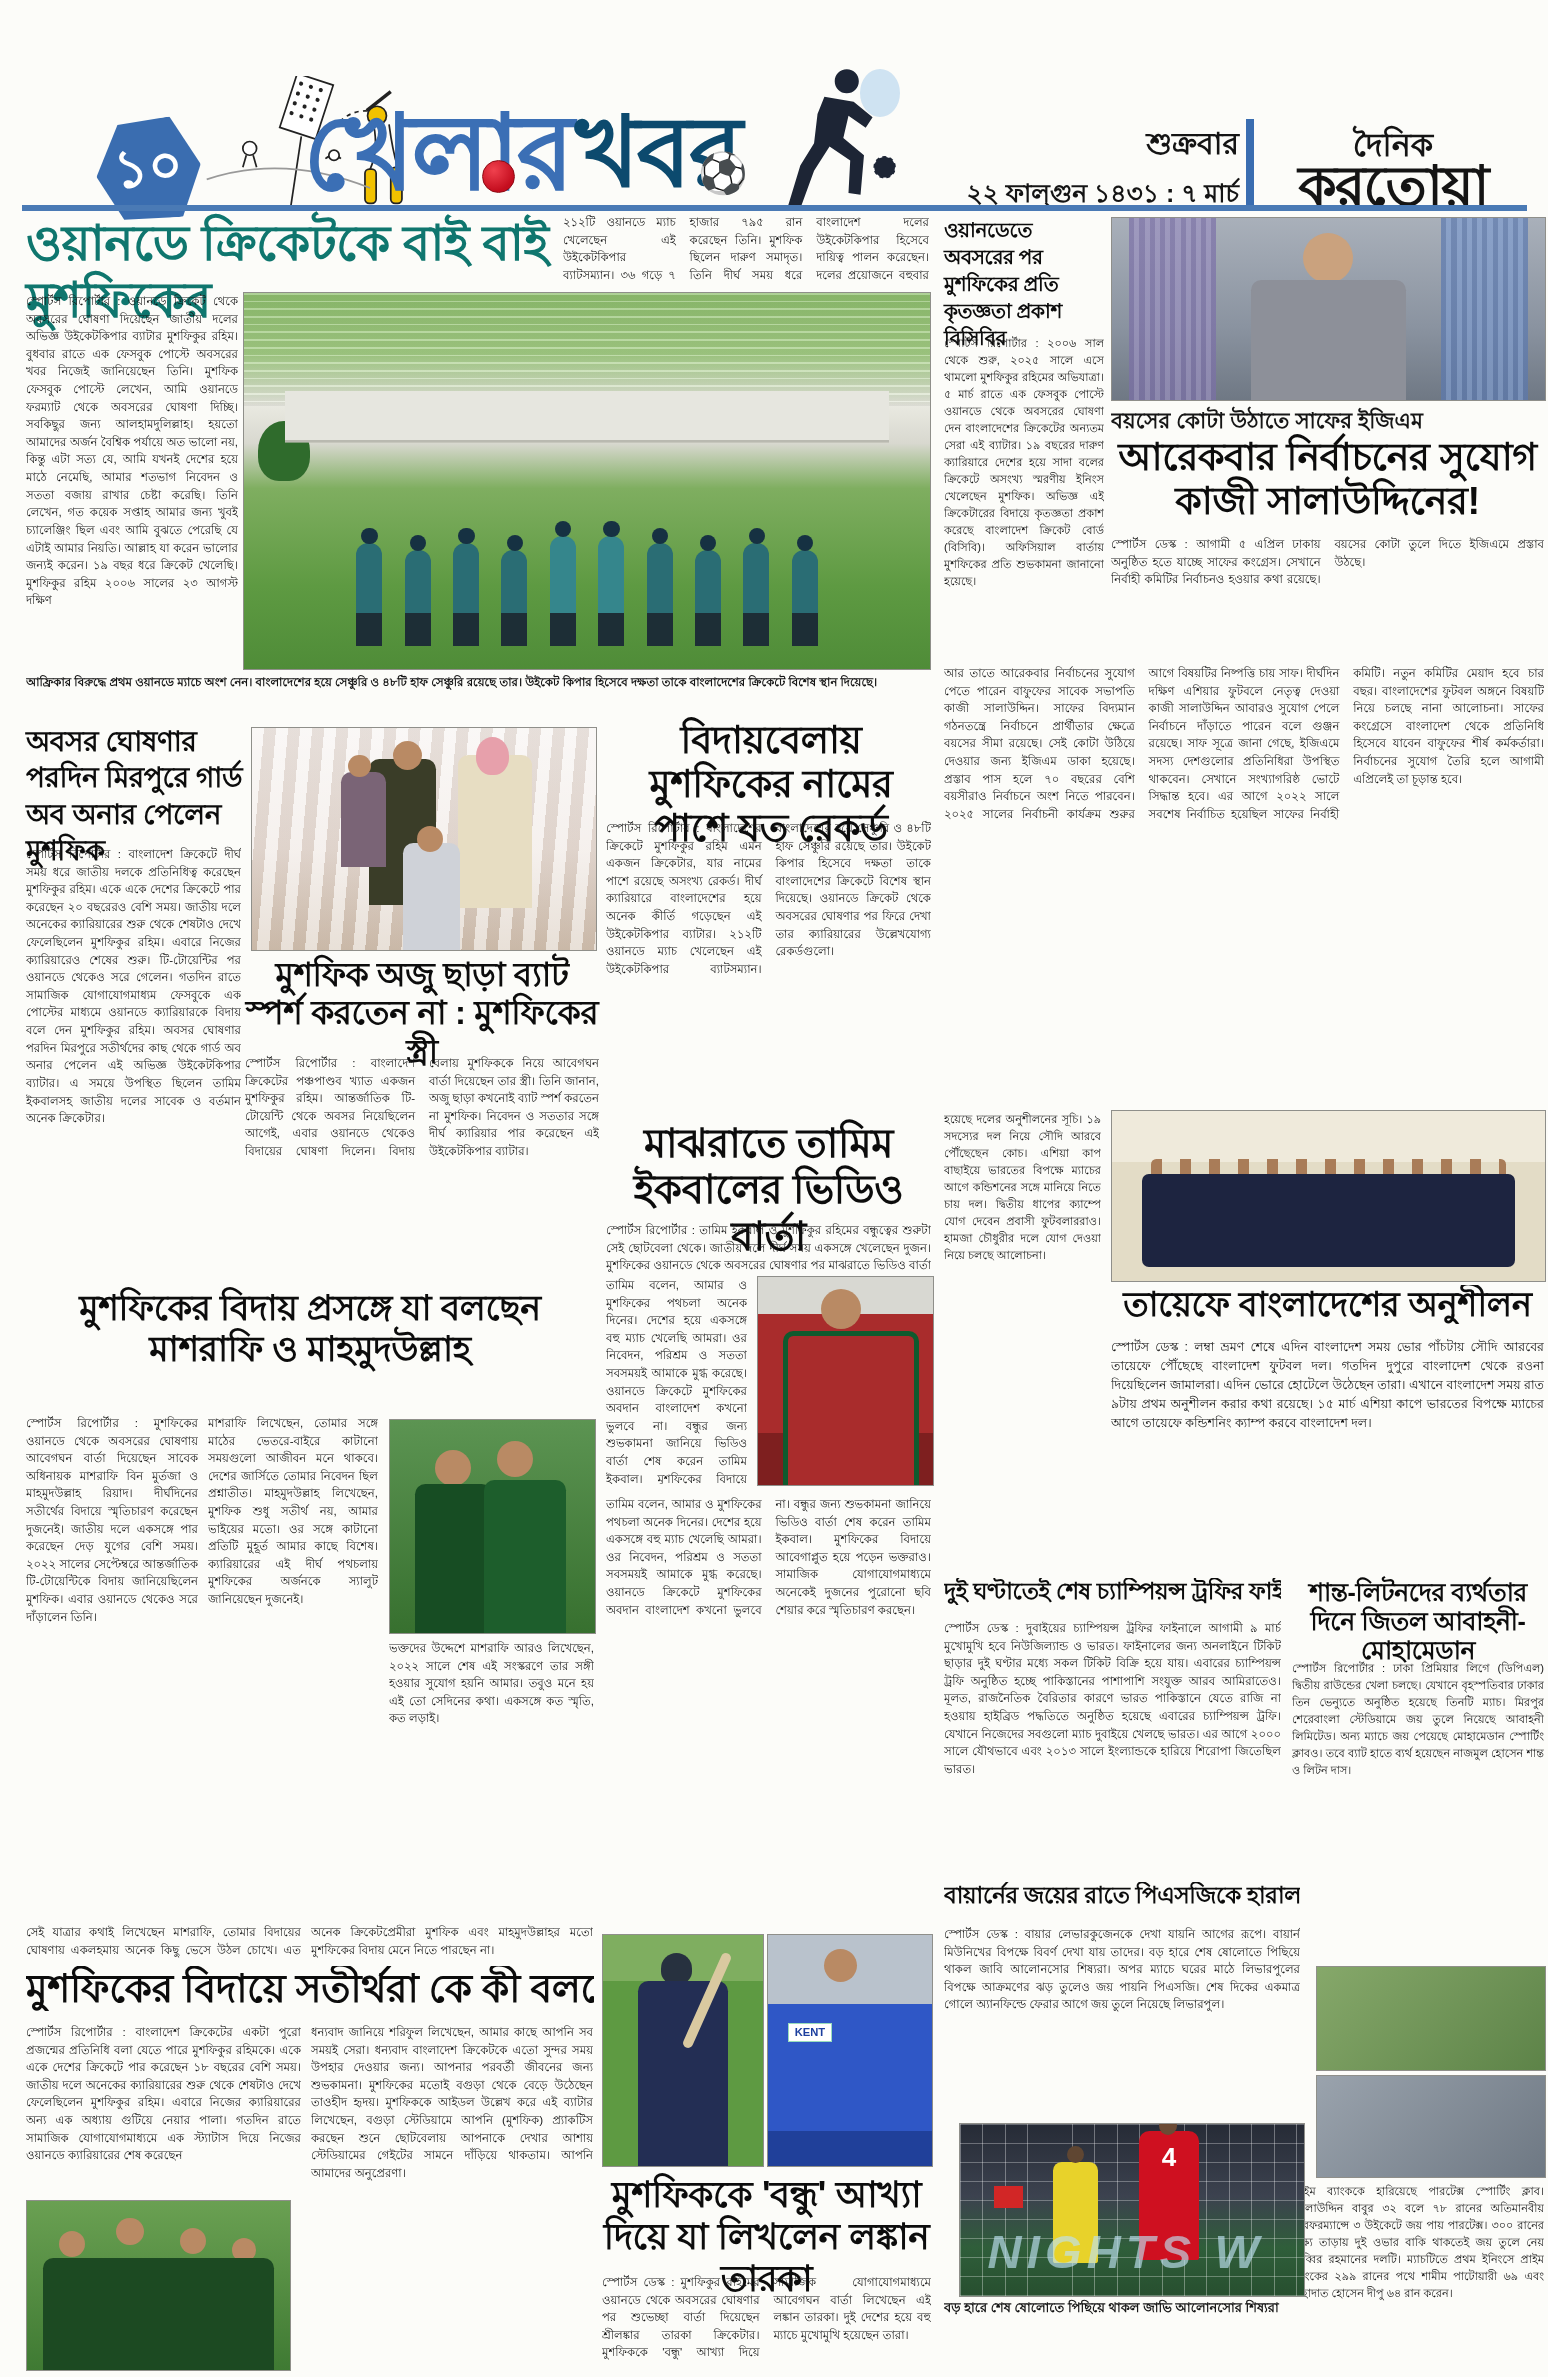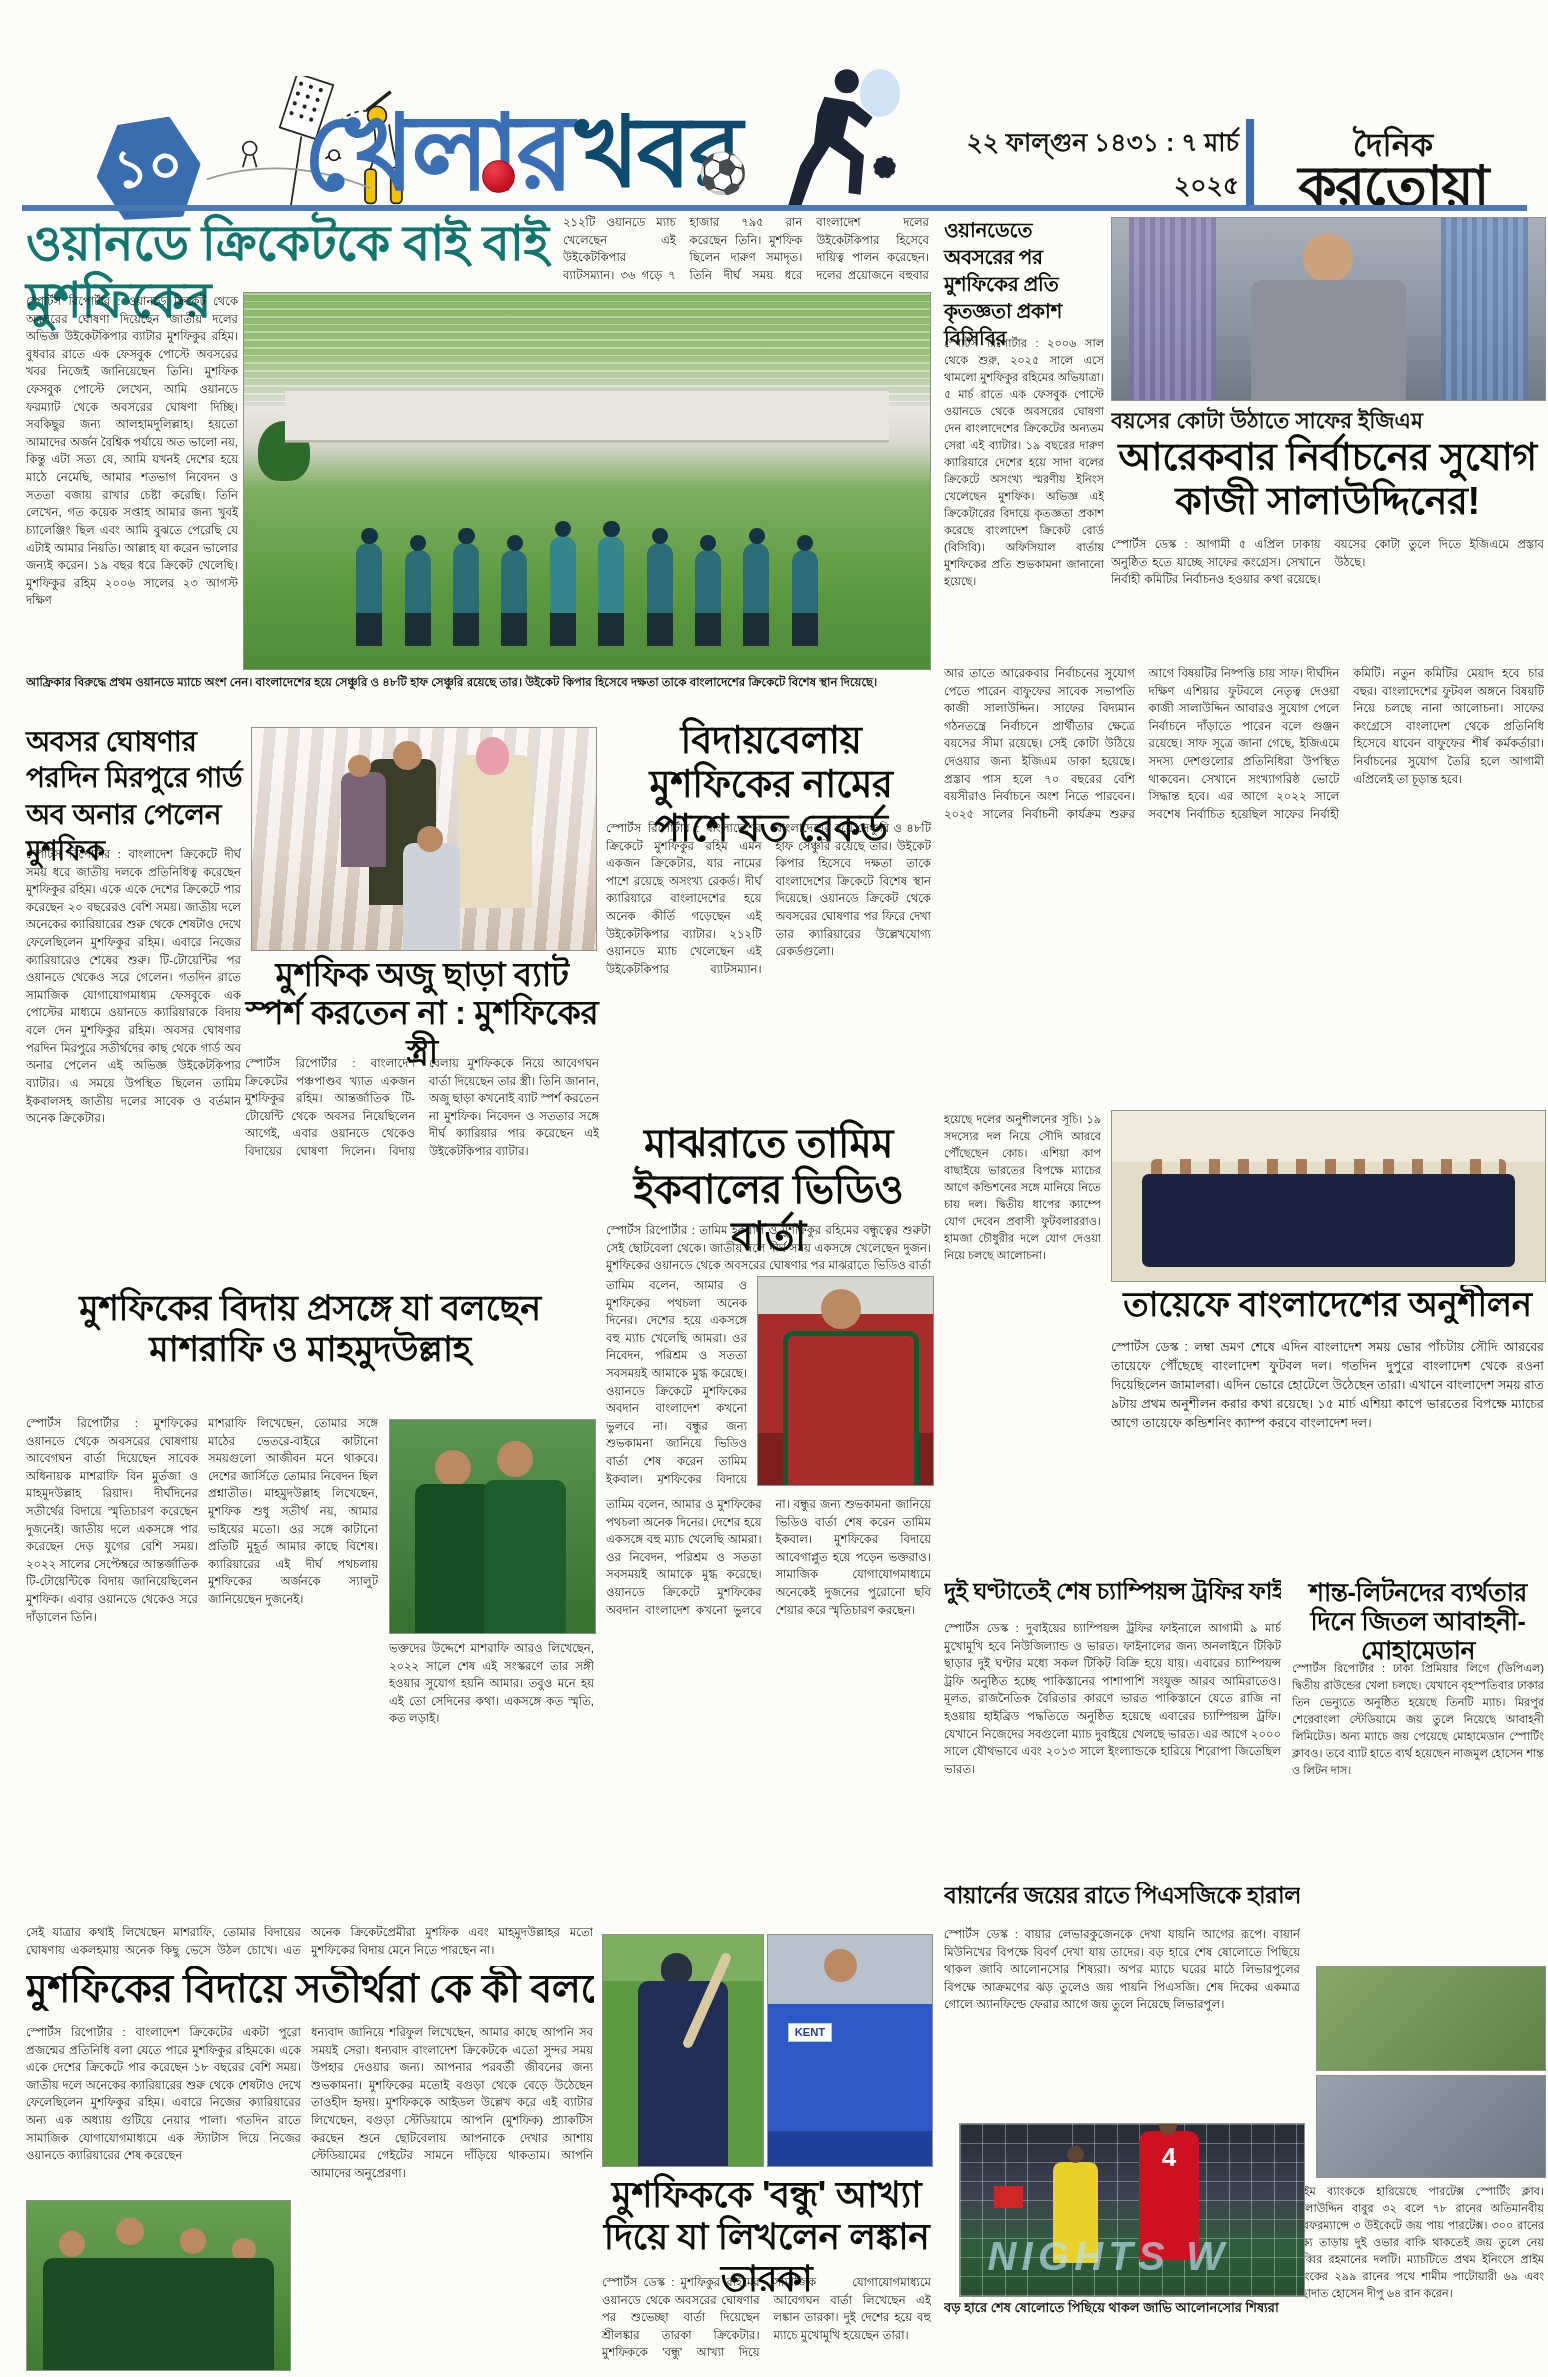--- a/index.html
+++ b/index.html
@@ -65,21 +65,21 @@
   .ph-lfc{background:linear-gradient(180deg,#262b36,#3c424f 42%,#2f5e3a 72%,#274f2f);}
   .net{position:absolute;inset:0;background:
       repeating-linear-gradient(90deg,rgba(255,255,255,.34) 0 0.9px,transparent 0.9px 22.4px),
       repeating-linear-gradient(0deg,rgba(255,255,255,.30) 0 0.9px,transparent 0.9px 19px);}
   .gk{position:absolute;left:27%;top:22%;width:46px;height:103px;background:#e7d javascript;} 
   .gk{background:#e8d22a;border-radius:8.6px 8.6px 2.6px 2.6px;}
   .gk::before{content:"";position:absolute;left:13.8px;top:-15.5px;width:17px;height:17px;border-radius:50%;background:#5f4632;}
   .red4{position:absolute;left:52%;top:4%;width:60px;height:129px;background:#cf1020;border-radius:10.3px 10.3px 2.6px 2.6px;
         color:#fff;font-size:26px;font-weight:900;text-align:center;line-height:52px;}
   .red4::before{content:"";position:absolute;left:20.6px;top:-13.8px;width:18px;height:18px;border-radius:50%;background:#6b4b35;}
-  .nights{position:absolute;left:8%;bottom:10%;font-size:40px;font-weight:900;font-style:italic;
+  .nights{position:absolute;left:8%;bottom:10%;font-size:47px;font-weight:900;font-style:italic;
           color:#bfe2f2;opacity:.65;letter-spacing:5.2px;}
   .redsq{position:absolute;left:10%;top:36%;width:29px;height:22.4px;background:#d22626;}
   .ph-generic1{background:linear-gradient(135deg,#86a86a,#5d8348);}
   .ph-generic2{background:linear-gradient(135deg,#9aa3ad,#6e7883);}
   
   .batsman{position:absolute;left:205px;top:76px;}
   .silh{position:absolute;left:764px;top:64px;}
   .blue-blob{position:absolute;border-radius:50%;background:#cfe3f2;}
 </style>
 </head>
@@ -130,20 +130,21 @@
   <div class="football">⚽</div>
 
   <div class="blue-blob" style="left:860px;top:69px;width:40px;height:48px;"></div>
   <svg class="silh" width="138" height="142" viewBox="0 0 160 165">
     <path fill="#1d2535" d="M96 6c8 0 14 6 14 14s-6 14-14 14-14-6-14-14 6-14 14-14zM70 38l34 6 22 18-8 12-20-14-6 26 24 20-4 46-14-2 2-38-24-16-18 28-16 44-14-4 14-46 16-26 4-34z"></path>
     <circle cx="140" cy="120" r="13" fill="#1d2535"></circle>
     <circle cx="140" cy="120" r="13" fill="none" stroke="#fff" stroke-width="2" stroke-dasharray="4 5"></circle>
   </svg>
 
   <div class="mast-right">
+    <div class="weekday">শুক্রবার</div>
     <div class="dateline">২২ ফাল্গুন ১৪৩১ : ৭ মার্চ ২০২৫</div>
   </div>
   <div class="vbar"></div>
   <div class="brand">
     <div class="brand-top">দৈনিক</div>
     <div class="brand-main">করতোয়া</div>
   </div>
   <div class="blue-rule"></div>
 
   <div class="hd" style="left:26px;top:215px;width:559px;font-size:49px;color:#0f766e;">ওয়ানডে ক্রিকেটকে বাই বাই মুশফিকের</div>

